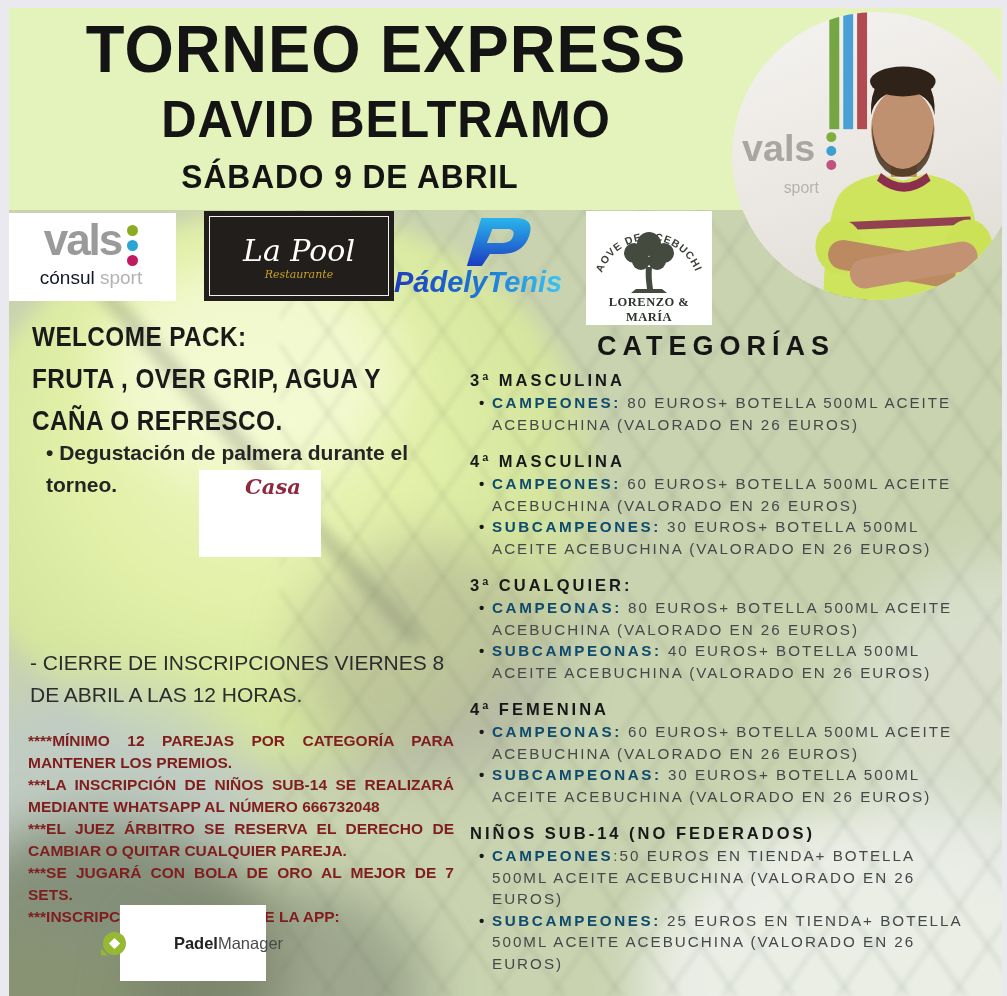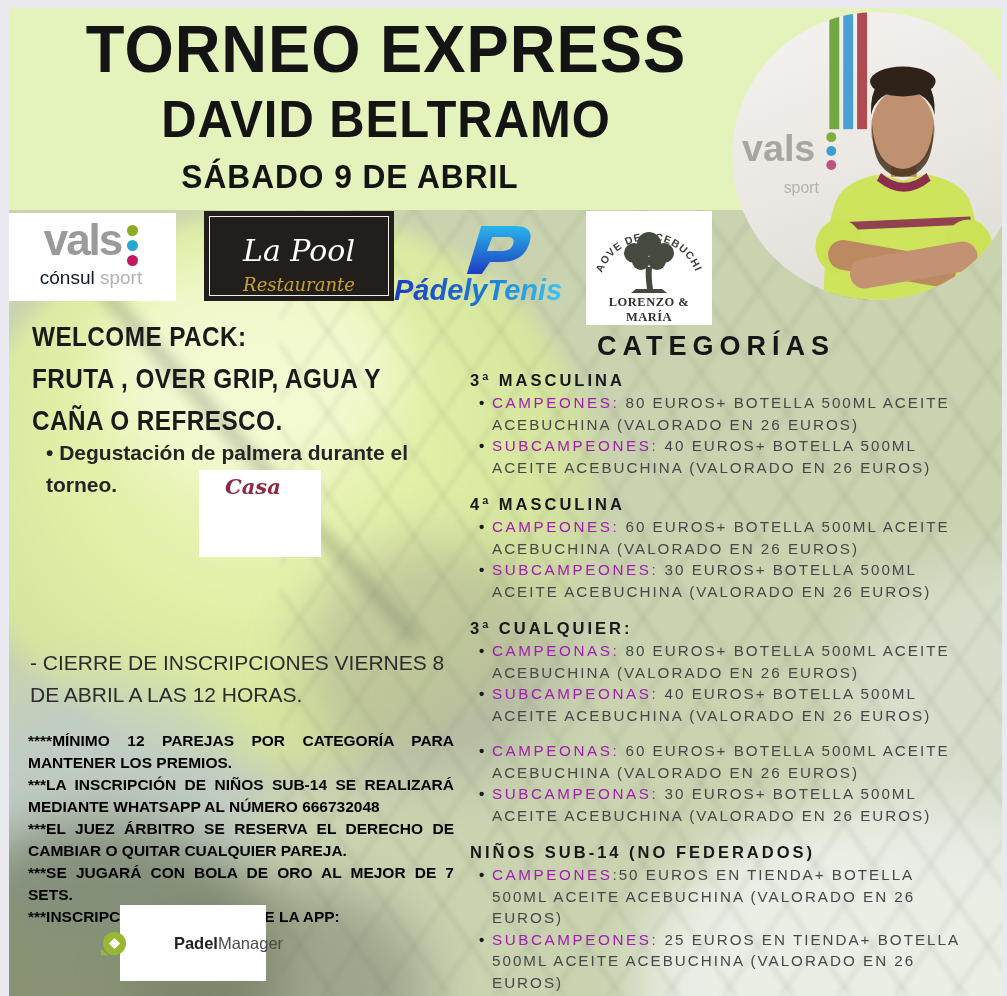--- a/index.html
+++ b/index.html
@@ -51,49 +51,49 @@
   .vals-word{font-size:44px;line-height:0.95;font-weight:800;color:#9a9a9a;letter-spacing:-2px;}
   .vals-dots{display:flex;flex-direction:column;gap:4px;margin-top:6px;}
   .vals-dots i{width:11px;height:11px;border-radius:50%;display:block;}
   .dg{background:#8cab21;} .db{background:#2aa6d5;} .dm{background:#c01a60;}
   .vals-sub{font-size:19px;margin-top:1px;}
   .vals-sub .c1{color:#0f172a;} .vals-sub .c2{color:#b2b2b2;}
 
   .lapool-box{left:204px;top:211px;width:190px;height:90px;background:#211e1c;text-align:center;color:#fff;}
   .lapool-box::before{content:"";position:absolute;inset:5px;border:1px solid #f3f2ef;pointer-events:none;}
   .lapool-name{font-family:"DejaVu Serif",serif;font-style:italic;font-size:30px;margin-top:22px;}
-  .lapool-sub{font-family:"DejaVu Serif",serif;font-style:italic;font-size:18px;color:#c9a227;margin-top:6px;}
-
-  .pyt-box{left:392px;top:222px;width:190px;height:86px;}
+  .lapool-sub{font-family:"DejaVu Serif",serif;font-style:italic;font-size:11px;color:#c9a227;margin-top:0;}
+
+  .pyt-box{left:392px;top:214px;width:190px;height:86px;}
   .pyt-box svg{display:block;width:100%;height:100%;}
 
   .aove-box{left:586px;top:211px;width:126px;height:114px;background:#fff;text-align:center;}
   .aove-box svg{display:block;width:126px;height:86px;}
   .aove-names{font-family:"Liberation Serif",serif;font-weight:700;font-size:12.5px;
     letter-spacing:0.5px;color:#2e332c;margin-top:-2px;}
 
   
   .leftcol{position:absolute;z-index:10;color:#1a1a1a;}
   .welcome{left:32px;top:317px;width:425px;font-size:27px;font-weight:900;line-height:1.55;
     transform:scaleX(0.9);transform-origin:left top;letter-spacing:0.5px;}
   .tasting{left:46px;top:437px;width:375px;font-size:21px;font-weight:700;line-height:1.5;color:#242424;}
   .tasting::before{content:"• ";font-weight:900;}
 
   .kiki-box{left:199px;top:470px;width:122px;height:87px;background:#fff;text-align:center;
     font-family:"DejaVu Serif",serif;font-style:italic;font-weight:700;line-height:1;}
-  .kiki-casa{font-size:21px;color:#8e2840;margin:6px 0 0 26px;text-align:left;}
+  .kiki-casa{font-size:21px;color:#8e2840;margin:6px 0 0 26px;text-align:center;}
   .kiki-word{margin-top:-6px;}
   .kiki-k{font-size:48px;color:#76a01e;}
   .kiki-iki{font-size:39px;color:#7b1f33;}
 
   .price{left:30px;top:565px;width:450px;font-size:26px;font-weight:800;line-height:1.45;color:#1d1d1d;}
   .closing{left:30px;top:647px;width:435px;font-size:21px;font-weight:500;line-height:1.5;color:#2c2c2c;}
 
   .notes{left:28px;top:730px;width:426px;font-size:15.5px;font-weight:700;
-    line-height:1.42;color:#000000;text-align:justify;}
+    line-height:1.42;color:#7f1d1d;text-align:justify;}
   .notes p{margin:0;}
 
   .pm-box{left:120px;top:905px;width:146px;height:76px;background:#fff;
     display:flex;align-items:center;justify-content:center;gap:6px;}
   .pm-pin{width:23px;height:23px;border-radius:50%;background:#96b832;position:relative;flex:0 0 auto;}
   .pm-pin::before{content:"";position:absolute;left:6px;top:6px;width:11px;height:11px;
     background:#fff;transform:rotate(45deg) scale(0.72);}
   .pm-pin::after{content:"";position:absolute;left:-2px;bottom:-1px;width:9px;height:9px;
     background:#96b832;clip-path:polygon(0 100%,0 20%,80% 100%);}
   .pm-text{font-size:16.5px;color:#222;margin-left:42px;}
@@ -101,21 +101,21 @@
 
   
   .cats-title{position:absolute;left:470px;top:331px;width:492px;z-index:10;text-align:center;
     font-size:27px;font-weight:700;letter-spacing:6px;color:#161616;}
   .sections{position:absolute;left:470px;top:368px;width:492px;z-index:10;
     display:flex;flex-direction:column;gap:14px;}
   .sec-name{font-size:16.5px;line-height:24px;font-weight:800;letter-spacing:3px;color:#17181a;}
   .item{position:relative;padding-left:22px;font-size:15.2px;line-height:21.5px;
     letter-spacing:2px;color:#45484a;font-weight:500;}
   .item::before{content:"•";position:absolute;left:9px;top:0;color:#17181a;font-weight:900;}
-  .item .lbl{font-weight:400;letter-spacing:2.6px;color:#a21caf;}
+  .item .lbl{font-weight:700;letter-spacing:2.6px;color:#0c4a6e;}
 </style>
 </head>
 <body>
 
 <div class="poster">
 
   <div class="bg">
     <div class="blob ball"></div>
     <div class="blob ball-hi"></div>
     <div class="blob wedge"></div>
@@ -256,36 +256,36 @@
     </span>
   </div>
 
   <div class="cats-title">CATEGORÍAS</div>
 
   <div class="sections">
 
     <div class="section">
       <div class="sec-name">3ª MASCULINA</div>
       <div class="item"><span class="lbl">CAMPEONES:</span><span> 80 EUROS+ BOTELLA 500ML ACEITE ACEBUCHINA (VALORADO EN 26 EUROS)</span></div>
-      <div class="item"><span class="lbl">SUBCAMPEONES:</span><span> 40 EUROS+ BOTELLA 500ML ACEITE ACEBUCHINA (VALORADO EN 26 EUROS)</span></div>
     </div>
 
     <div class="section">
       <div class="sec-name">4ª MASCULINA</div>
       <div class="item"><span class="lbl">CAMPEONES:</span><span> 60 EUROS+ BOTELLA 500ML ACEITE ACEBUCHINA (VALORADO EN 26 EUROS)</span></div>
       <div class="item"><span class="lbl">SUBCAMPEONES:</span><span> 30 EUROS+ BOTELLA 500ML ACEITE ACEBUCHINA (VALORADO EN 26 EUROS)</span></div>
     </div>
 
     <div class="section">
       <div class="sec-name">3ª CUALQUIER:</div>
       <div class="item"><span class="lbl">CAMPEONAS:</span><span> 80 EUROS+ BOTELLA 500ML ACEITE ACEBUCHINA (VALORADO EN 26 EUROS)</span></div>
       <div class="item"><span class="lbl">SUBCAMPEONAS:</span><span> 40 EUROS+ BOTELLA 500ML ACEITE ACEBUCHINA (VALORADO EN 26 EUROS)</span></div>
     </div>
 
     <div class="section">
+      <div class="sec-name">4ª FEMENINA</div>
       <div class="item"><span class="lbl">CAMPEONAS:</span><span> 60 EUROS+ BOTELLA 500ML ACEITE ACEBUCHINA (VALORADO EN 26 EUROS)</span></div>
       <div class="item"><span class="lbl">SUBCAMPEONAS:</span><span> 30 EUROS+ BOTELLA 500ML ACEITE ACEBUCHINA (VALORADO EN 26 EUROS)</span></div>
     </div>
 
     <div class="section">
       <div class="sec-name">NIÑOS SUB-14 (NO FEDERADOS)</div>
       <div class="item"><span class="lbl">CAMPEONES</span><span>:50 EUROS EN TIENDA+ BOTELLA 500ML ACEITE ACEBUCHINA (VALORADO EN 26 EUROS)</span></div>
       <div class="item"><span class="lbl">SUBCAMPEONES:</span><span> 25 EUROS EN TIENDA+ BOTELLA 500ML ACEITE ACEBUCHINA (VALORADO EN 26 EUROS)</span></div>
     </div>
 

